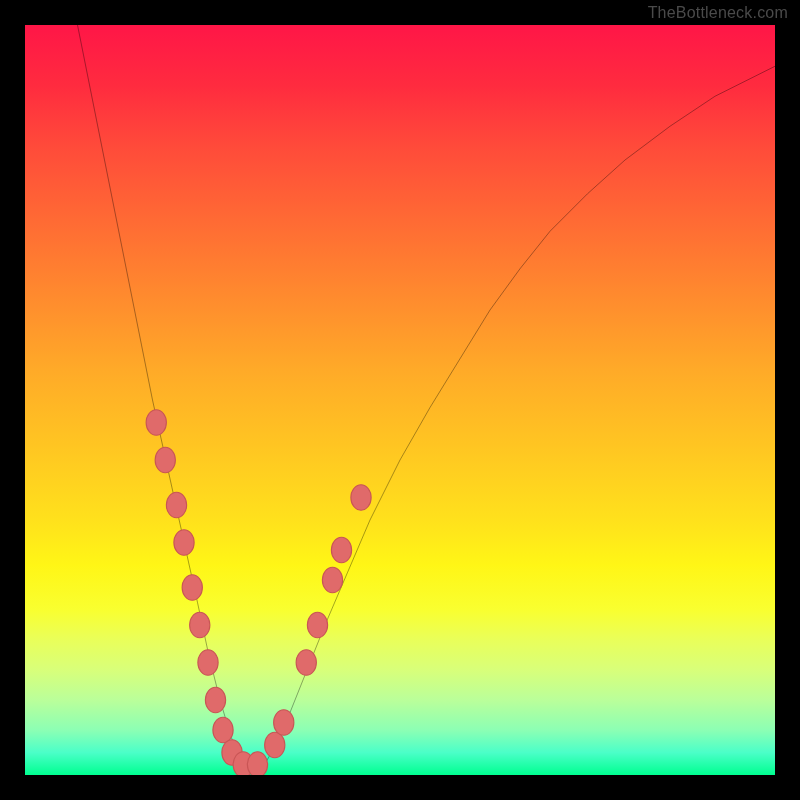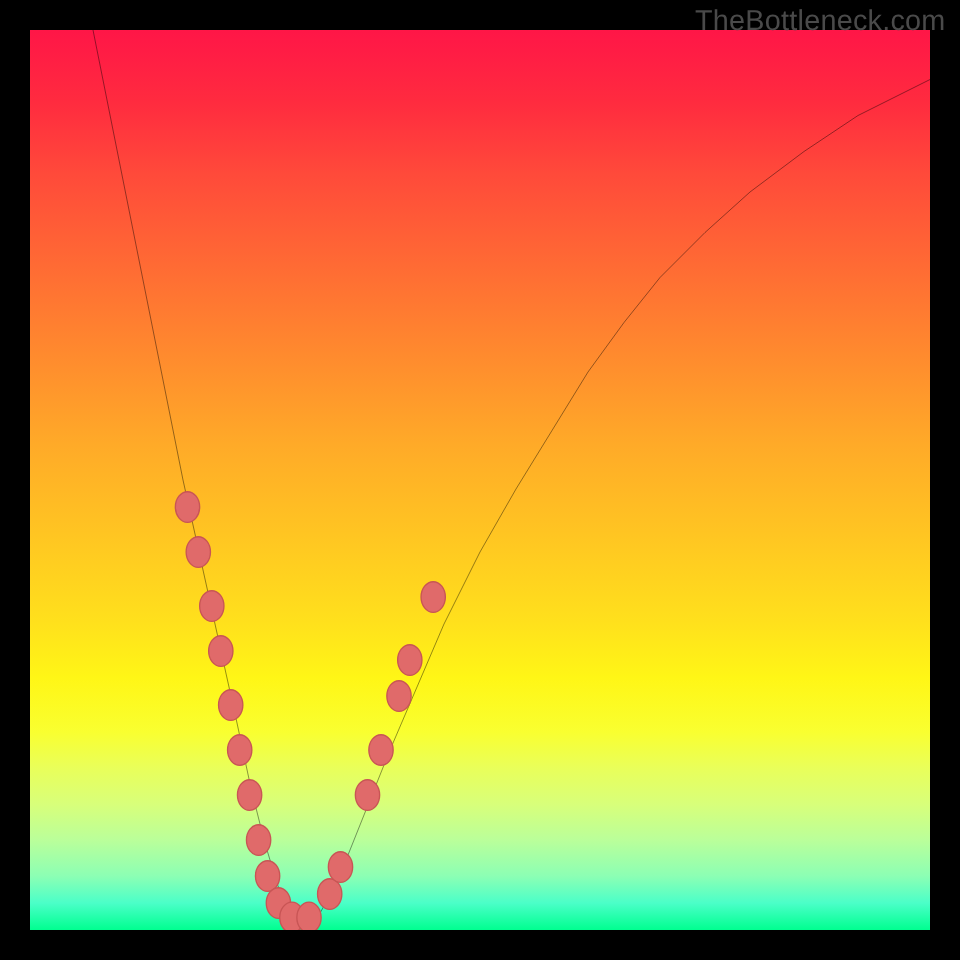--- a/index.html
+++ b/index.html
@@ -40,21 +40,21 @@
       #8cffb4 94%,
       #4bffc8 97%,
       #00ff90 100%
     );
   }
   .watermark {
     position: absolute;
     top: 4px;
     right: 12px;
     color: #4a4a4a;
-    font-size: 24px;
+    font-size: 16px;
     font-weight: 500;
     letter-spacing: 0.2px;
     z-index: 5;
   }
   svg.overlay {
     position: absolute;
     left: 0;
     top: 0;
     width: 750px;
     height: 750px;

